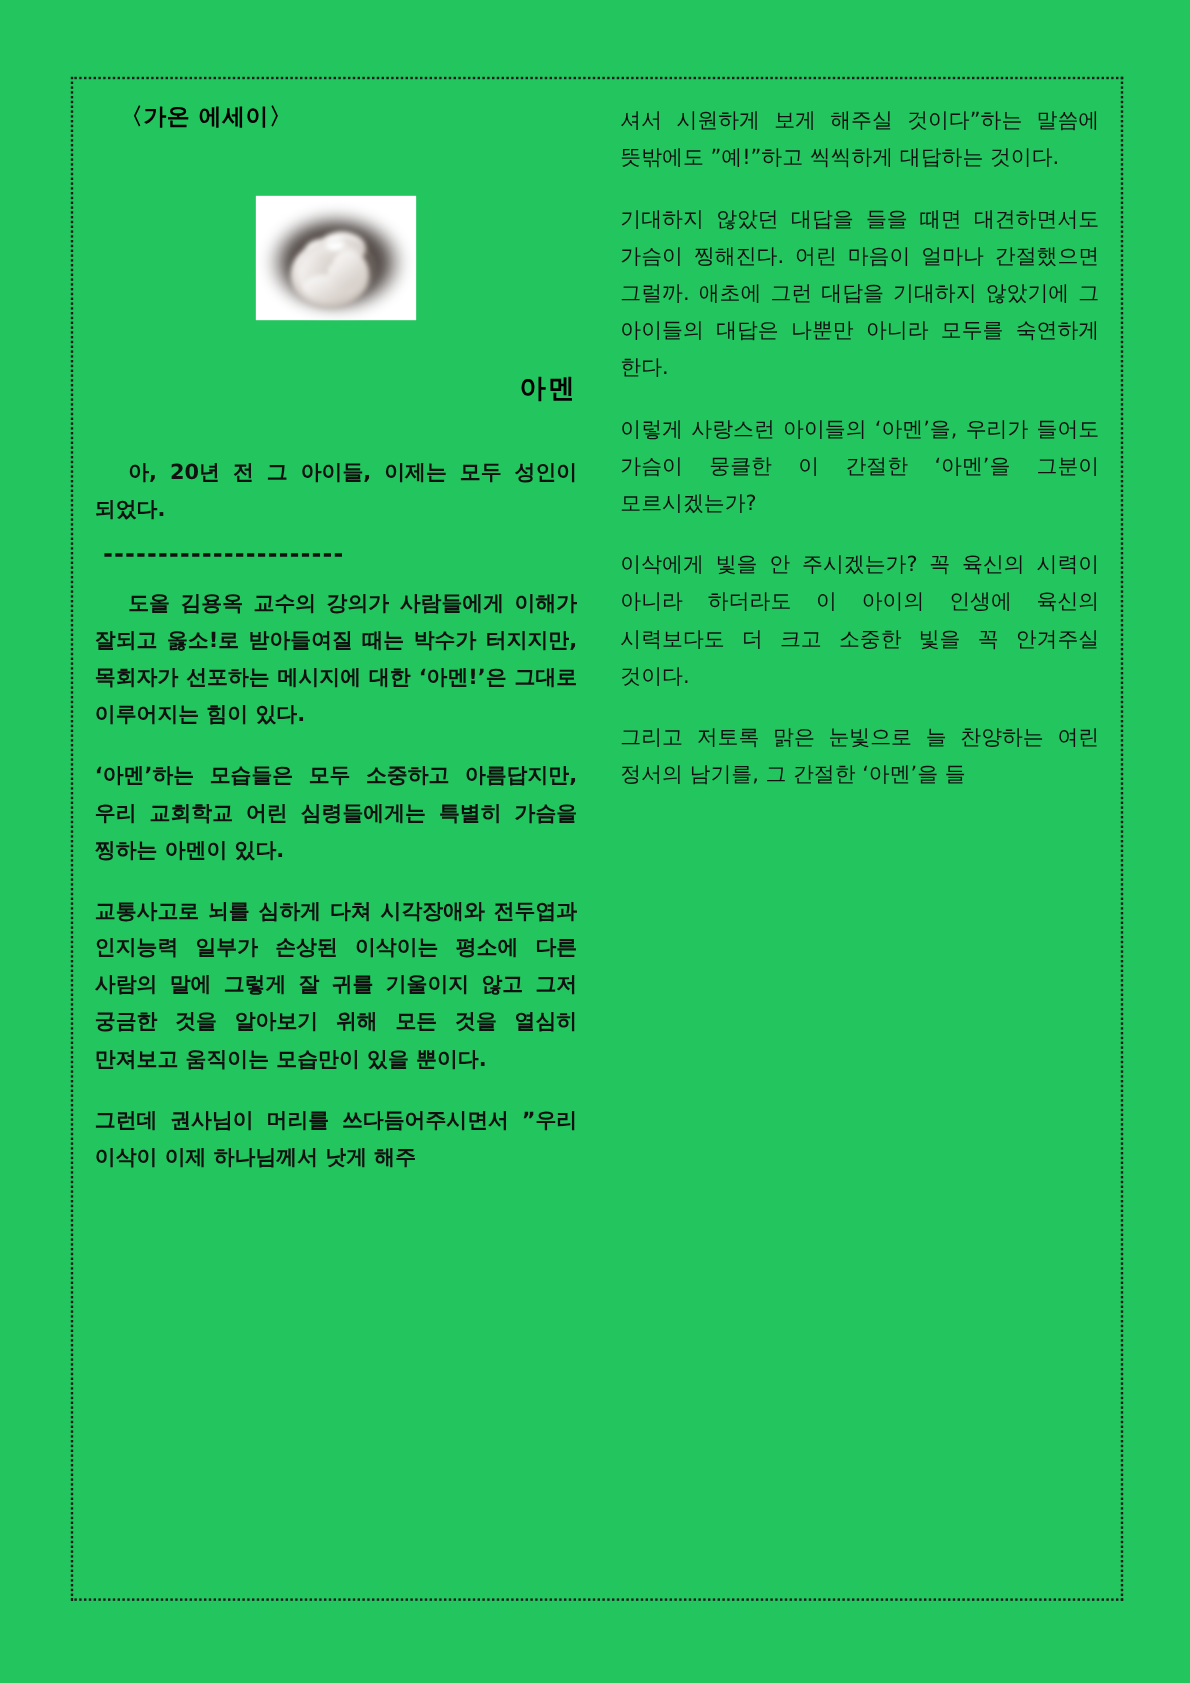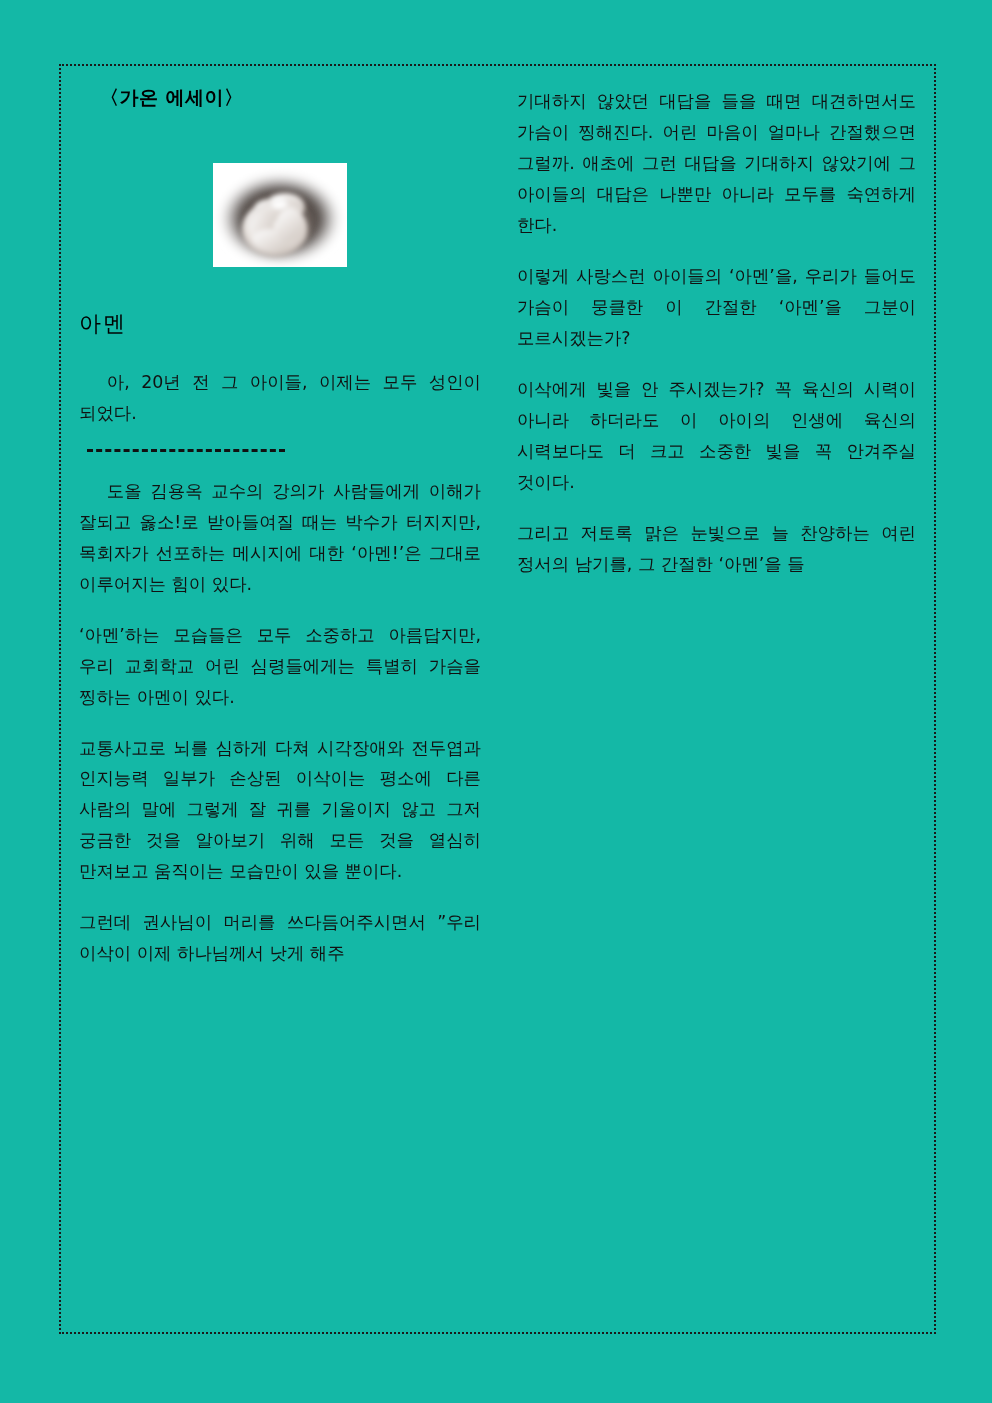--- a/index.html
+++ b/index.html
@@ -9,21 +9,21 @@
     background: #ffffff;
   }
   body {
     font-family: "DejaVu Sans", "Liberation Sans", sans-serif;
     color: #111111;
   }
   .page {
     position: relative;
     width: 992px;
     height: 1403px;
-    background: #14b8a6;
+    background: #22c55e;
     box-sizing: border-box;
     overflow: hidden;
   }
   .page-frame {
     position: absolute;
     left: 59px;
     top: 64px;
     width: 877px;
     height: 1270px;
     border: 2px dotted #1a1a1a;
@@ -65,23 +65,23 @@
     margin: 54px 0 0 0;
     display: flex;
     justify-content: center;
   }
   .hands-img {
     width: 134px;
     height: 104px;
     display: block;
   }
   .essay-title {
-    text-align: left;
+    text-align: right;
     font-size: 22px;
-    font-weight: normal;
+    font-weight: bold;
     color: #000000;
     margin: 42px 0 0 0;
     letter-spacing: 2px;
   }
   p.para {
     font-size: 17.4px;
     line-height: 1.78;
     text-align: justify;
     text-justify: inter-character;
     color: #111111;
@@ -91,21 +91,22 @@
   p.para.indent {
     text-indent: 1.6em;
   }
   p.para.noindent {
     text-indent: 0;
   }
   p.para.last {
     margin-bottom: 0;
   }
   .first-block {
-    margin-top: 28px;
+    margin-top: 40px;
+    font-weight: bold;
   }
   .rule-dashed {
     width: 198px;
     height: 0;
     border-top: 3px dashed #111111;
     margin: 8px 0 24px 8px;
   }
 </style>
 </head>
 <body>
@@ -168,20 +169,21 @@
         <div class="rule-dashed"></div>
 
         <p class="para indent">도올 김용옥 교수의 강의가 사람들에게 이해가 잘되고 옳소!로 받아들여질 때는 박수가 터지지만, 목회자가 선포하는 메시지에 대한 ‘아멘!’은 그대로 이루어지는 힘이 있다.</p>
         <p class="para noindent">‘아멘’하는 모습들은 모두 소중하고 아름답지만, 우리 교회학교 어린 심령들에게는 특별히 가슴을 찡하는 아멘이 있다.</p>
         <p class="para noindent">교통사고로 뇌를 심하게 다쳐 시각장애와 전두엽과 인지능력 일부가 손상된 이삭이는 평소에 다른 사람의 말에 그렇게 잘 귀를 기울이지 않고 그저 궁금한 것을 알아보기 위해 모든 것을 열심히 만져보고 움직이는 모습만이 있을 뿐이다.</p>
         <p class="para noindent last">그런데 권사님이 머리를 쓰다듬어주시면서 ”우리 이삭이 이제 하나님께서 낫게 해주</p>
       </div>
     </div>
 
     <div class="col col-right">
+      <p class="para noindent">셔서 시원하게 보게 해주실 것이다”하는 말씀에 뜻밖에도 ”예!”하고 씩씩하게 대답하는 것이다.</p>
       <p class="para noindent">기대하지 않았던 대답을 들을 때면 대견하면서도 가슴이 찡해진다. 어린 마음이 얼마나 간절했으면 그럴까. 애초에 그런 대답을 기대하지 않았기에 그 아이들의 대답은 나뿐만 아니라 모두를 숙연하게 한다.</p>
       <p class="para noindent">이렇게 사랑스런 아이들의 ‘아멘’을, 우리가 들어도 가슴이 뭉클한 이 간절한 ‘아멘’을 그분이 모르시겠는가?</p>
       <p class="para noindent">이삭에게 빛을 안 주시겠는가? 꼭 육신의 시력이 아니라 하더라도 이 아이의 인생에 육신의 시력보다도 더 크고 소중한 빛을 꼭 안겨주실 것이다.</p>
       <p class="para noindent last">그리고 저토록 맑은 눈빛으로 늘 찬양하는 여린 정서의 남기를, 그 간절한 ‘아멘’을 들</p>
     </div>
 
   </div>
 </div>
 
 </body></html>

